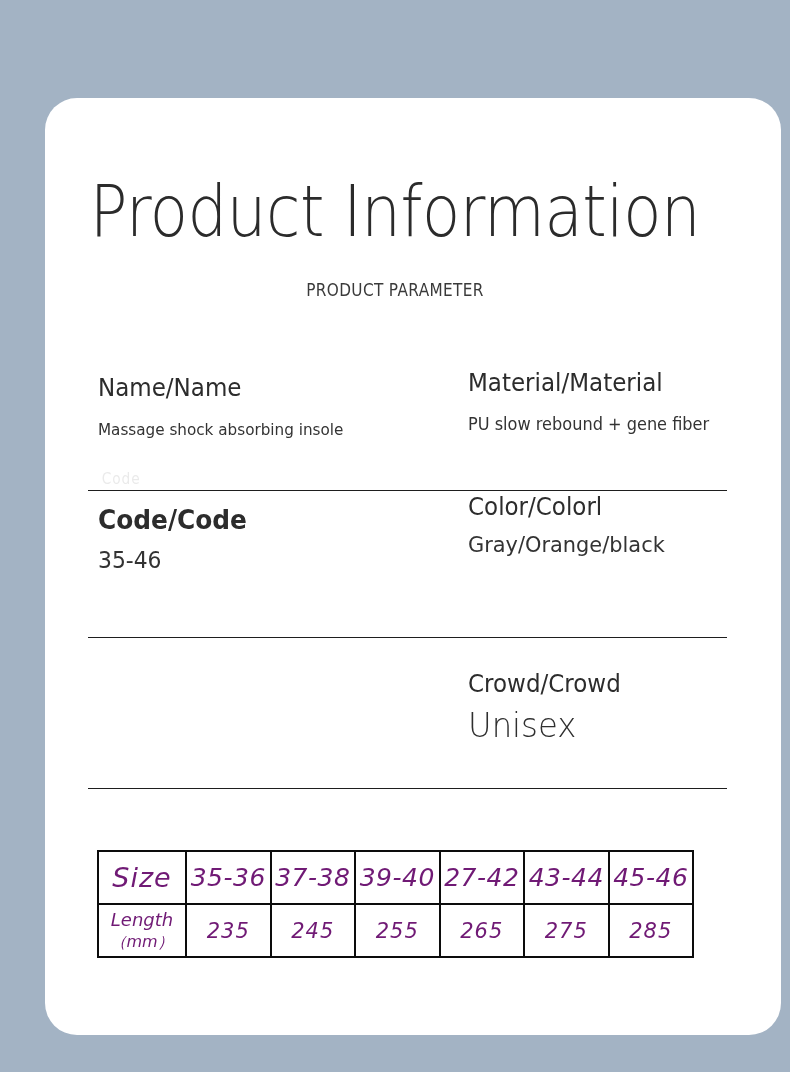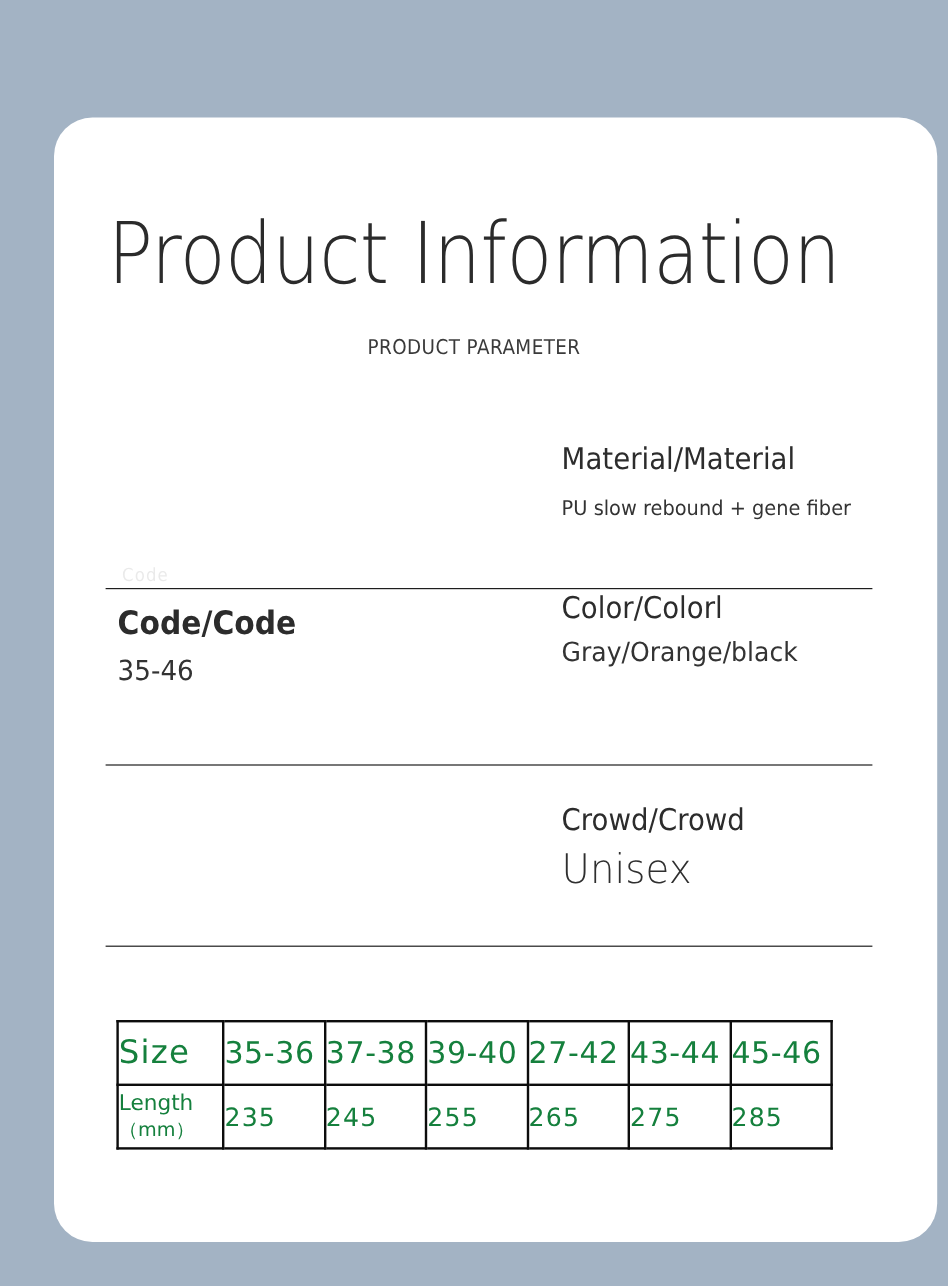--- a/index.html
+++ b/index.html
@@ -140,26 +140,27 @@
   #size-table {
     position: absolute;
     left: 52px;
     top: 752px;
     width: 597px;
     border-collapse: collapse;
     table-layout: fixed;
   }
   #size-table td {
     border: 2.2px solid #0c0c0c;
-    text-align: left;
+    text-align: center;
     vertical-align: middle;
-    color: #15803d;
+    color: #701a75;
     font-family: "DejaVu Sans", sans-serif;
     font-weight: 400;
     padding: 0;
+    font-style: italic;
   }
   #size-table tr { height: 53px; }
   .cell-head {
     width: 86px;
     font-size: 27px;
     letter-spacing: 1px;
   }
   .cell-size {
     font-size: 25px;
     letter-spacing: 0.5px;
@@ -182,20 +183,24 @@
 </style>
 </head>
 <body>
 
 <div id="card">
 
   <div id="title">Product Information</div>
   <div id="subtitle">PRODUCT PARAMETER</div>
 
   <div class="spec-row" id="row-0">
+    <div class="col col-left">
+      <div class="spec-label">Name/Name</div>
+      <div class="spec-value">Massage shock absorbing insole</div>
+    </div>
     <div class="col col-right">
       <div class="spec-label">Material/Material</div>
       <div class="spec-value">PU slow rebound + gene fiber</div>
     </div>
   </div>
   <div class="divider" id="div-0"></div>
 
   <div class="spec-row" id="row-1">
     <div class="col col-left">
       <div class="spec-label">

